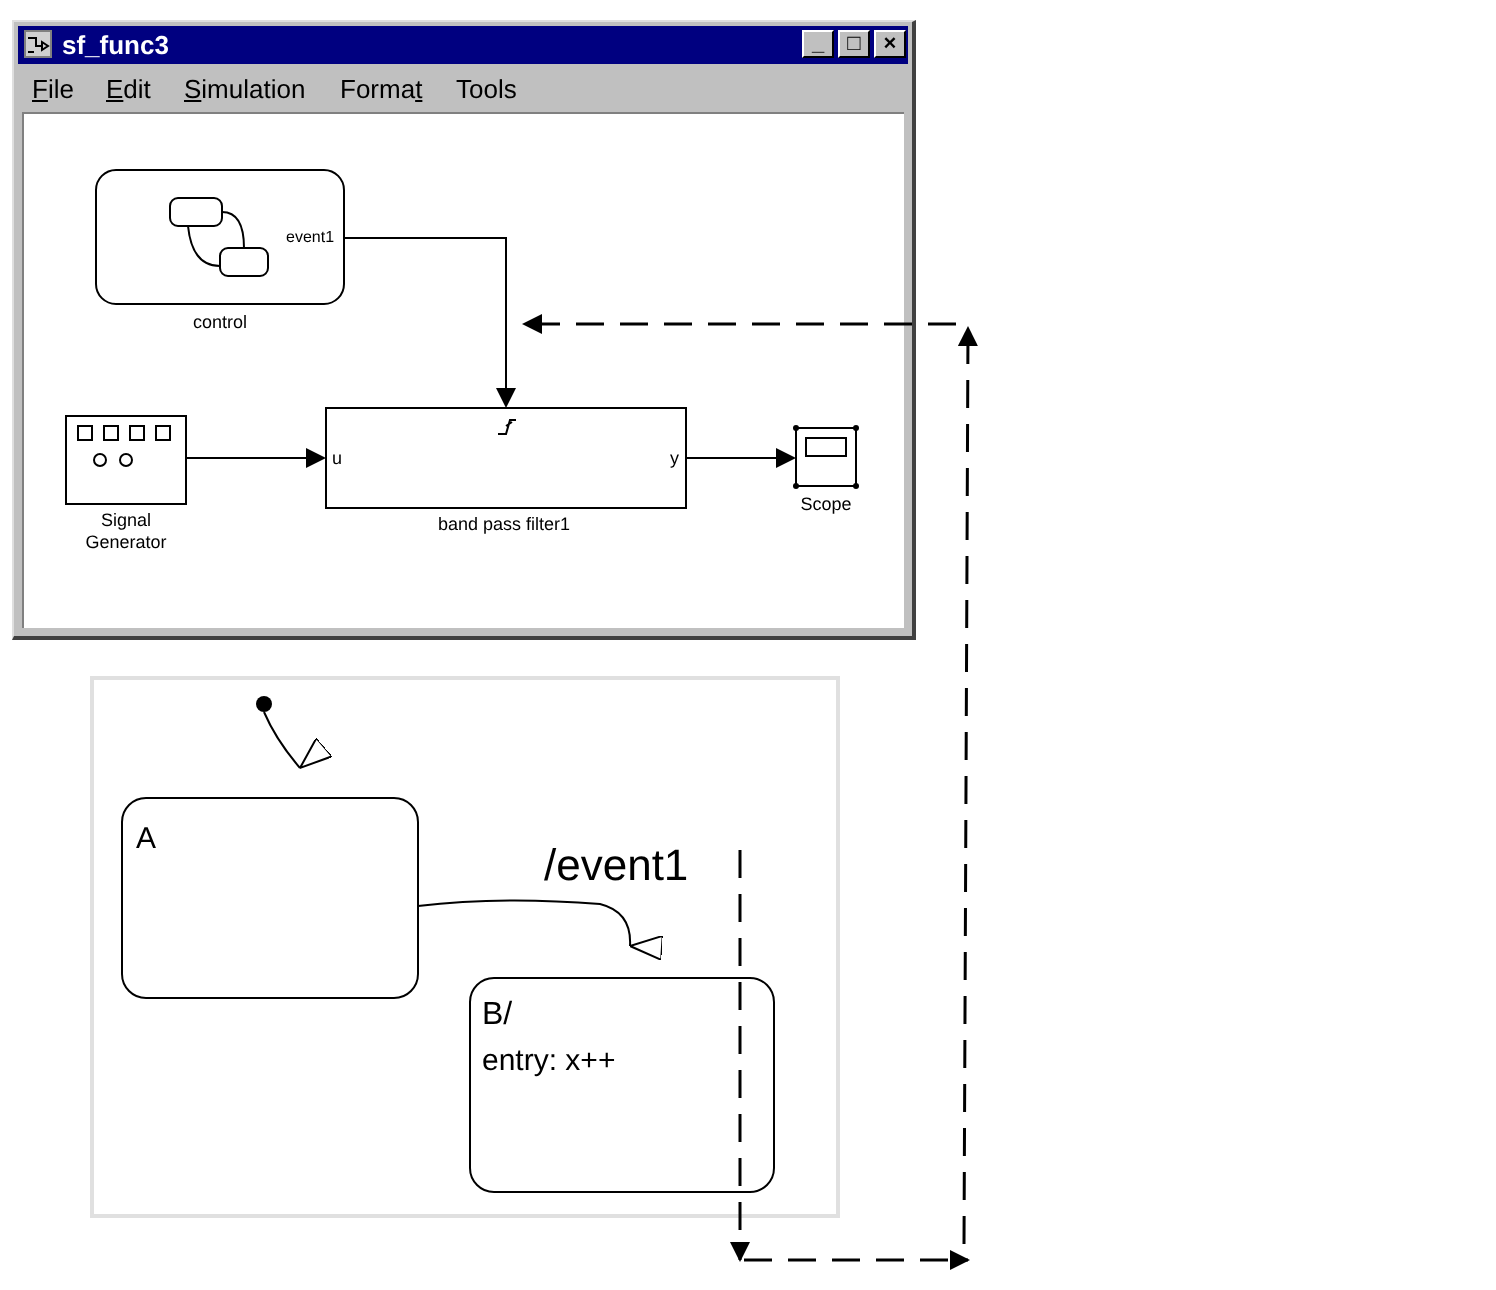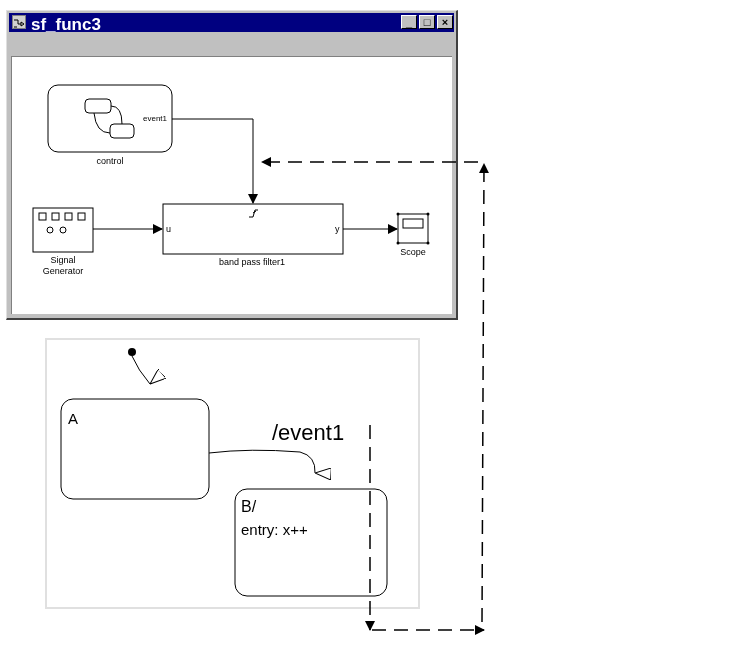--- a/index.html
+++ b/index.html
@@ -1,21 +1,21 @@
 <!DOCTYPE html>
 <html><head>
 <meta charset="utf-8">
 <style>
   html, body { margin:0; padding:0; background:#ffffff; }
   body { width:748px; height:645px; position:relative; overflow:hidden; font-family:"Liberation Sans", sans-serif; }
   .win { position:absolute; left:6px; top:10px; width:452px; height:310px; background:#c0c0c0;
          border-top:1px solid #dfdfdf; border-left:1px solid #dfdfdf; border-right:2px solid #404040; border-bottom:2px solid #404040; box-sizing:border-box; }
   .titlebar { position:absolute; left:2px; top:2px; right:2px; height:19px; background:#000080; color:#fff; }
   .titlebar .appicon { position:absolute; left:3px; top:2px; width:14px; height:14px; background:#d0d0d0; border:1px solid #808080; box-sizing:border-box; }
-  .titlebar .title { position:absolute; left:22px; top:2px; font-weight:bold; font-size:17px; }
+  .titlebar .title { position:absolute; left:22px; top:2px; font-weight:bold; font-size:13px; }
   .tbtn { position:absolute; top:2px; width:16px; height:14px; background:#c0c0c0; border-top:1px solid #fff; border-left:1px solid #fff; border-right:1px solid #000; border-bottom:1px solid #000; box-sizing:border-box; font-size:11px; color:#000; text-align:center; line-height:12px; font-weight:bold; }
   .menubar { position:absolute; left:2px; top:23px; right:2px; height:20px; font-size:13px; color:#000; }
   .menubar span { position:absolute; top:3px; }
   .menubar u { text-decoration:underline; }
   .canvas { position:absolute; left:4px; top:45px; right:4px; bottom:4px; background:#fff; border-top:1px solid #808080; border-left:1px solid #808080; }
   .diagram { position:absolute; left:0; top:0; }
   .sflabel { font-family:"Liberation Sans", sans-serif; }
 </style>
 </head>
 <body>
@@ -24,20 +24,27 @@
   <div class="titlebar">
     <div class="appicon">
       <svg width="12" height="12" viewBox="0 0 12 12">
           <path d="M1 2 L5 2 L5 6 L8 6 M8 4 L11 6 L8 8 Z M1 9 L4 9" stroke="#000" fill="none" stroke-width="1"></path>
         </svg>
     </div>
     <span class="title">sf_func3</span>
     <div class="tbtn" style="right:37px;"><span>_</span></div>
     <div class="tbtn" style="right:19px;"><span>□</span></div>
     <div class="tbtn" style="right:1px;"><span>×</span></div>
+  </div>
+  <div class="menubar">
+    <span style="left:7px;"><u>F</u>ile</span>
+    <span style="left:44px;"><u>E</u>dit</span>
+    <span style="left:83px;"><u>S</u>imulation</span>
+    <span style="left:161px;">Forma<u>t</u></span>
+    <span style="left:219px;">Tools</span>
   </div>
   <div class="canvas"></div>
 </div>
 
 <svg class="diagram" width="748" height="645" style="pointer-events:none;">
   <defs>
     <marker id="arrowFilled" markerWidth="10" markerHeight="10" refX="9" refY="5" orient="auto" markerUnits="userSpaceOnUse">
       <path d="M0,0 L10,5 L0,10 Z" fill="#000"></path>
     </marker>
     <marker id="arrowOpen" markerWidth="12" markerHeight="16" refX="6" refY="16" orient="auto" markerUnits="userSpaceOnUse">

